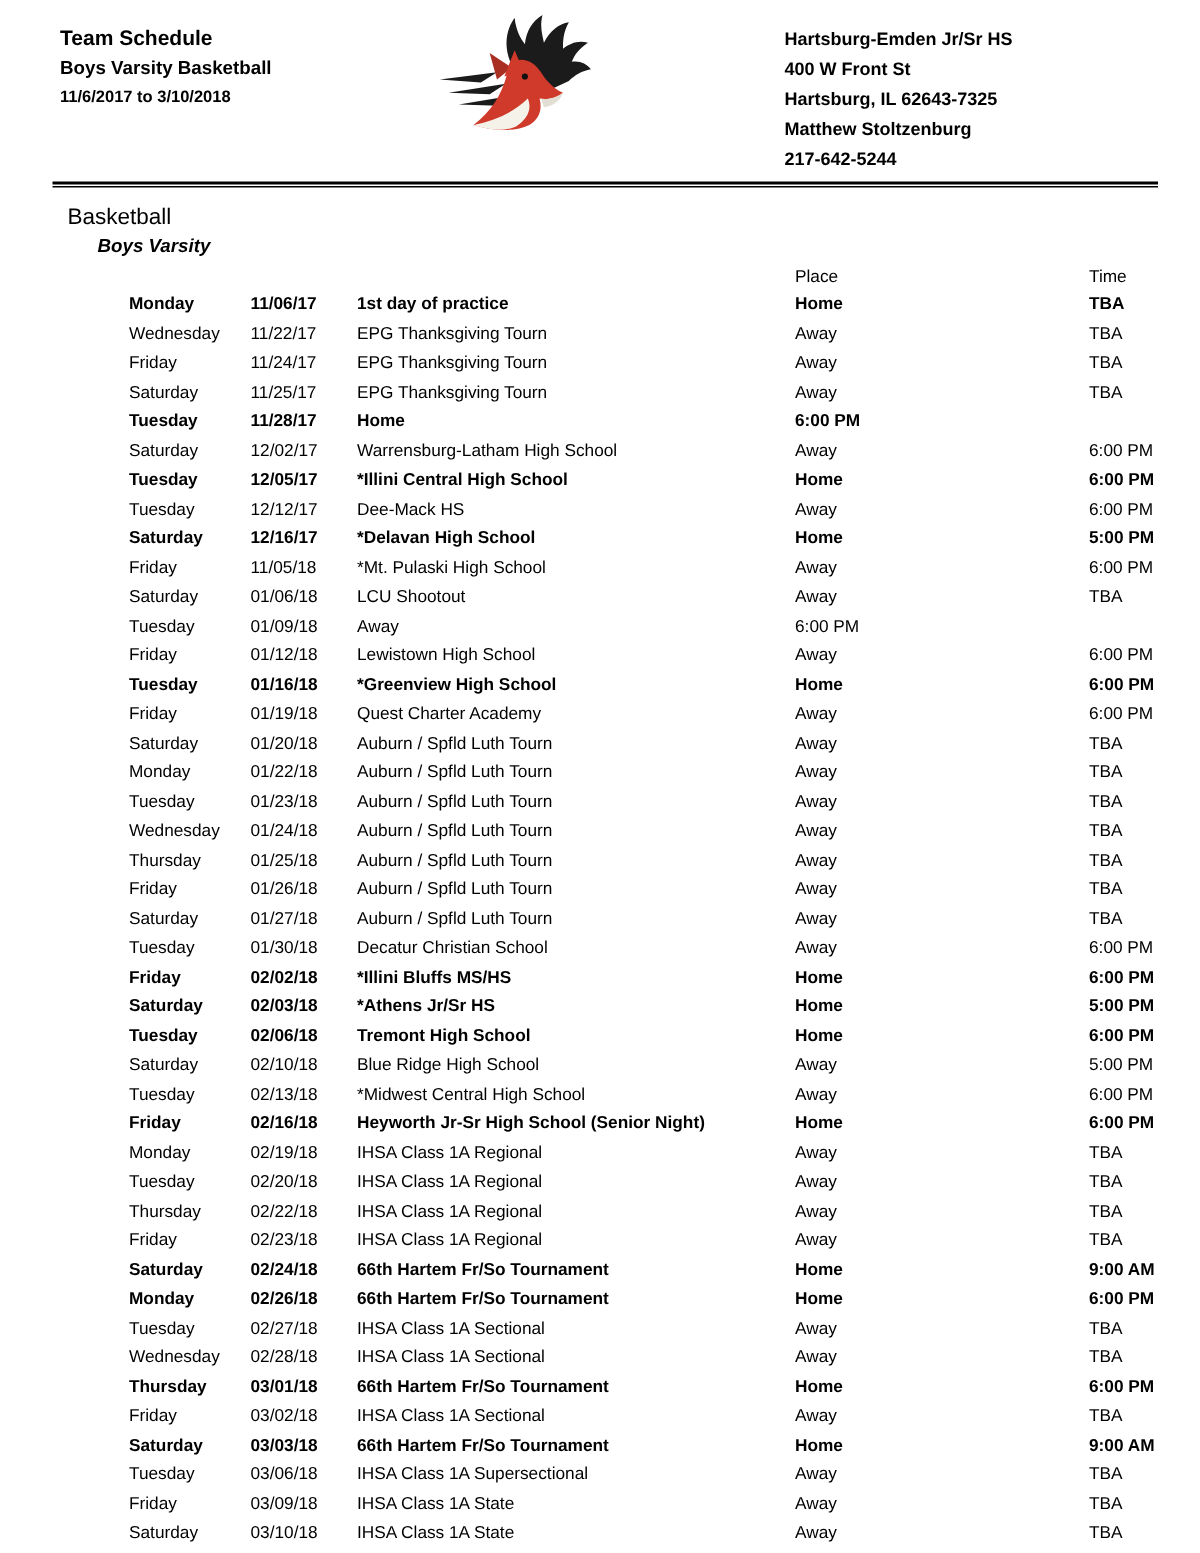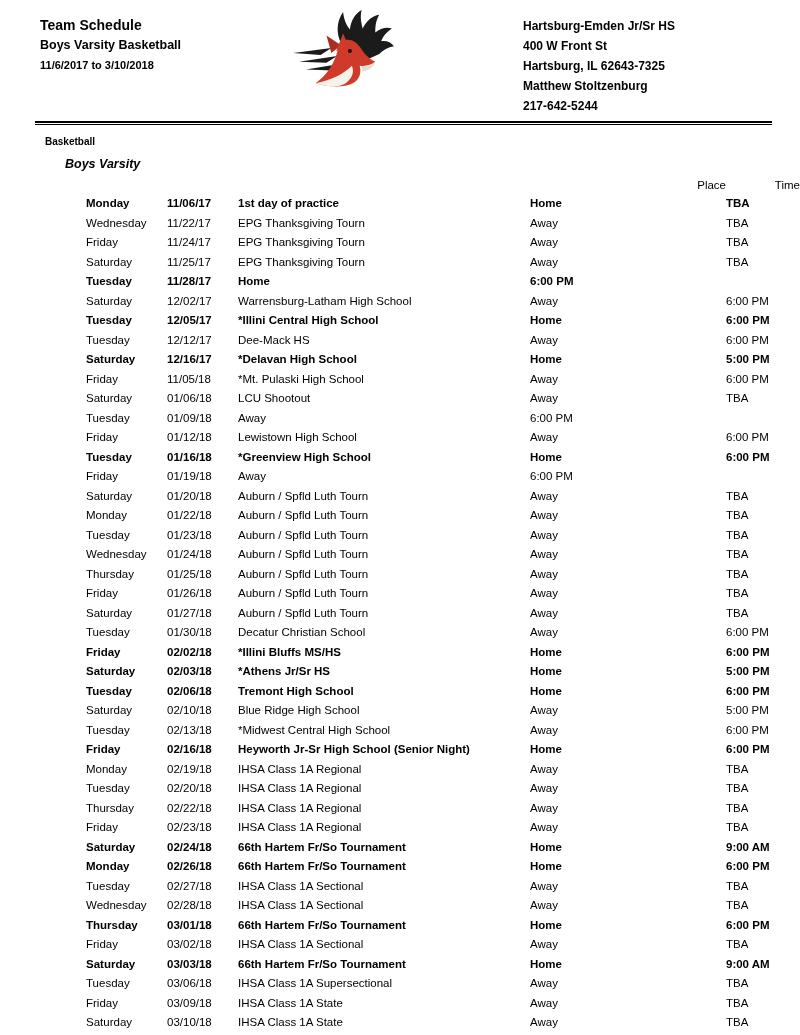--- a/index.html
+++ b/index.html
@@ -24,40 +24,40 @@
   .hdr-right { position:absolute; left:523px; top:16px; font-size:12px; font-weight:bold; line-height:20px; }
 
   .rule-double {
     position:absolute; left:35px; top:121px; width:737px; height:3.5px;
     border-top:2.5px solid #000; border-bottom:1.5px solid #000;
   }
 
   
   .section-sport {
     position:absolute; left:45px; top:136px;
-    font-size:10px; font-weight:bold;
+    font-size:15px; font-weight:normal;
   }
   .section-team {
     position:absolute; left:65px; top:157px;
     font-size:12.5px; font-weight:bold; font-style:italic;text-align:right;
   }
 
   
   .grid-row {
     display:grid;
     grid-template-columns:81px 71px 292px 196px 1fr;
     margin-left:86px;
     height:19.5px;
     line-height:19.5px;
     font-size:11.5px;
     white-space:nowrap;
   }
   .col-head {
     position:absolute; left:0; right:0; top:177px;
-    height:17px; line-height:17px;text-align:right;
+    height:17px; line-height:17px;
   }
   .rows-wrap { position:absolute; left:0; right:0; top:194px; }
   .grid-row.bold { font-weight:bold; }
   .grid-row span { overflow:visible; }
 </style>
 </head>
 <body>
 
 <div class="page">
 
@@ -217,20 +217,21 @@
       <span>Tuesday</span>
       <span>01/16/18</span>
       <span>*Greenview High School</span>
       <span>Home</span>
       <span>6:00 PM</span>
     </div>
 
     <div class="grid-row">
       <span>Friday</span>
       <span>01/19/18</span>
+      <span>Quest Charter Academy</span>
       <span>Away</span>
       <span>6:00 PM</span>
     </div>
 
     <div class="grid-row">
       <span>Saturday</span>
       <span>01/20/18</span>
       <span>Auburn / Spfld Luth Tourn</span>
       <span>Away</span>
       <span>TBA</span>

